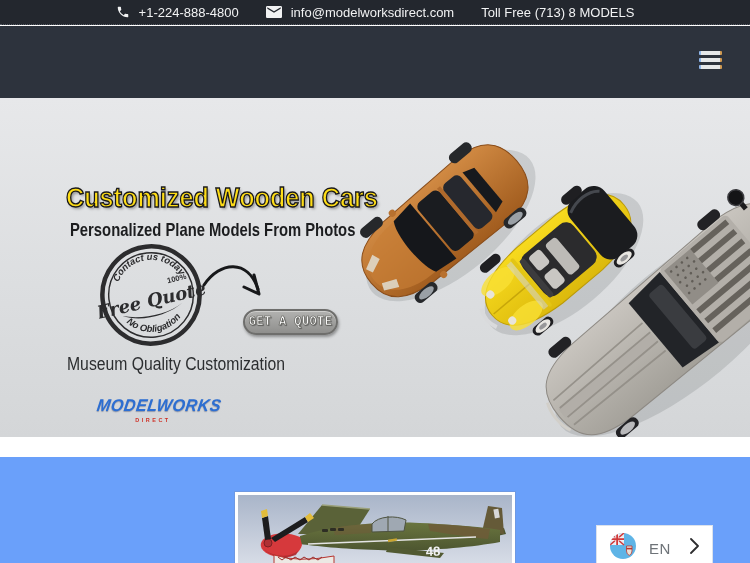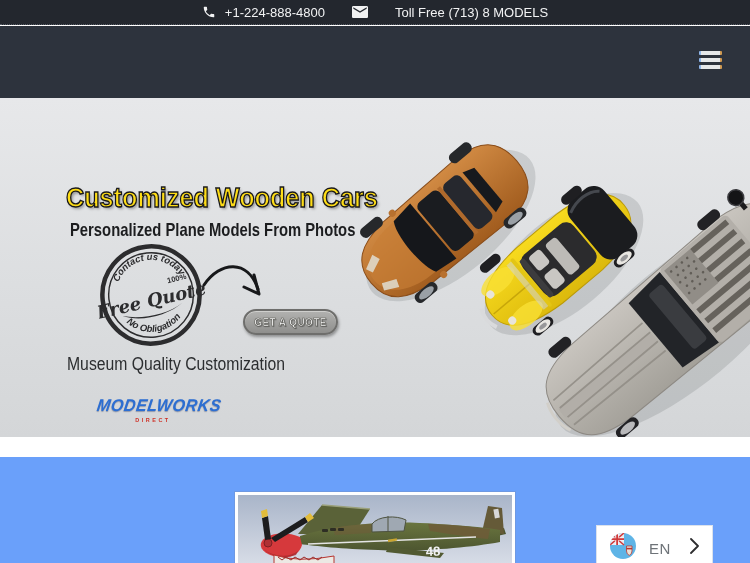--- a/index.html
+++ b/index.html
@@ -25,21 +25,21 @@
   .hero-title { position:absolute; left:66px; top:84px; font-size:28px; font-weight:700;
                 color:#fedd17; -webkit-text-stroke:1.4px #17171a; letter-spacing:0;
                 transform:scaleX(.9); transform-origin:left top; white-space:nowrap;
                 text-shadow:2px 2px 3px rgba(0,0,0,.35); }
   .hero-sub { position:absolute; left:70px; top:121px; font-size:18.5px; font-weight:700;
               color:#1c1d1f; transform:scaleX(.8); transform-origin:left top; white-space:nowrap; }
   .stamp { position:absolute; left:97px; top:143px; width:108px; height:108px; transform:rotate(-6deg); }
   .arrow-doodle { position:absolute; left:200px; top:157px; }
   .cta { position:absolute; left:243px; top:211px; width:95px; height:26px; border-radius:13px;
          background:linear-gradient(180deg,#b2b2b0,#8f8f8d); border:2px solid #6e6e6c;
-         color:#fdfdfd; font-family:Liberation Sans, sans-serif; font-size:10px; font-weight:700; letter-spacing:.4px;
+         color:#fdfdfd; font-family:Liberation Mono, monospace; font-size:12px; font-weight:700; letter-spacing:.4px;
          -webkit-text-stroke:.6px #55554f; text-shadow:1px 1px 1px rgba(0,0,0,.35);
          display:flex; align-items:center; justify-content:center; cursor:pointer;
          box-shadow:inset 0 1px 0 #cfcfcd, 1px 2px 3px rgba(0,0,0,.35); }
   .tagline { position:absolute; left:67px; top:256px; font-size:17.5px; color:#2c2e30;
              transform:scaleX(.9); transform-origin:left top; white-space:nowrap; }
   .logo { position:absolute; left:97px; top:298px; width:112px; text-align:center; cursor:pointer; }
   .logo-name { font-size:17px; font-weight:900; font-style:italic; letter-spacing:.5px;
                color:#2c6ed2; transform:skewX(-8deg) scaleX(.95); transform-origin:left;
                text-shadow:0 1px 1px rgba(20,40,90,.35); white-space:nowrap; }
   .logo-sub { margin-top:1px; font-size:5.5px; font-weight:700; letter-spacing:2.5px; color:#cf3227; }
@@ -70,20 +70,21 @@
           </svg>
       </span>
       <span>+1-224-888-4800</span>
     </div>
     <div class="pair">
       <span>
         <svg width="16" height="12" viewBox="0 0 24 18">
             <path fill="#f1f2f3" d="M22 0H2C.9 0 0 .9 0 2v14c0 1.1.9 2 2 2h20c1.1 0 2-.9 2-2V2c0-1.1-.9-2-2-2zm0 4l-10 6L2 4V2l10 6 10-6v2z"></path>
           </svg>
       </span>
+      <span>info@modelworksdirect.com</span>
     </div>
     <div class="pair">
       <span>Toll Free (713) 8 MODELS</span>
     </div>
   </div>
 
   <div class="header">
     <div class="hamburger">
       <div class="bar"></div>
       <div class="bar"></div>

